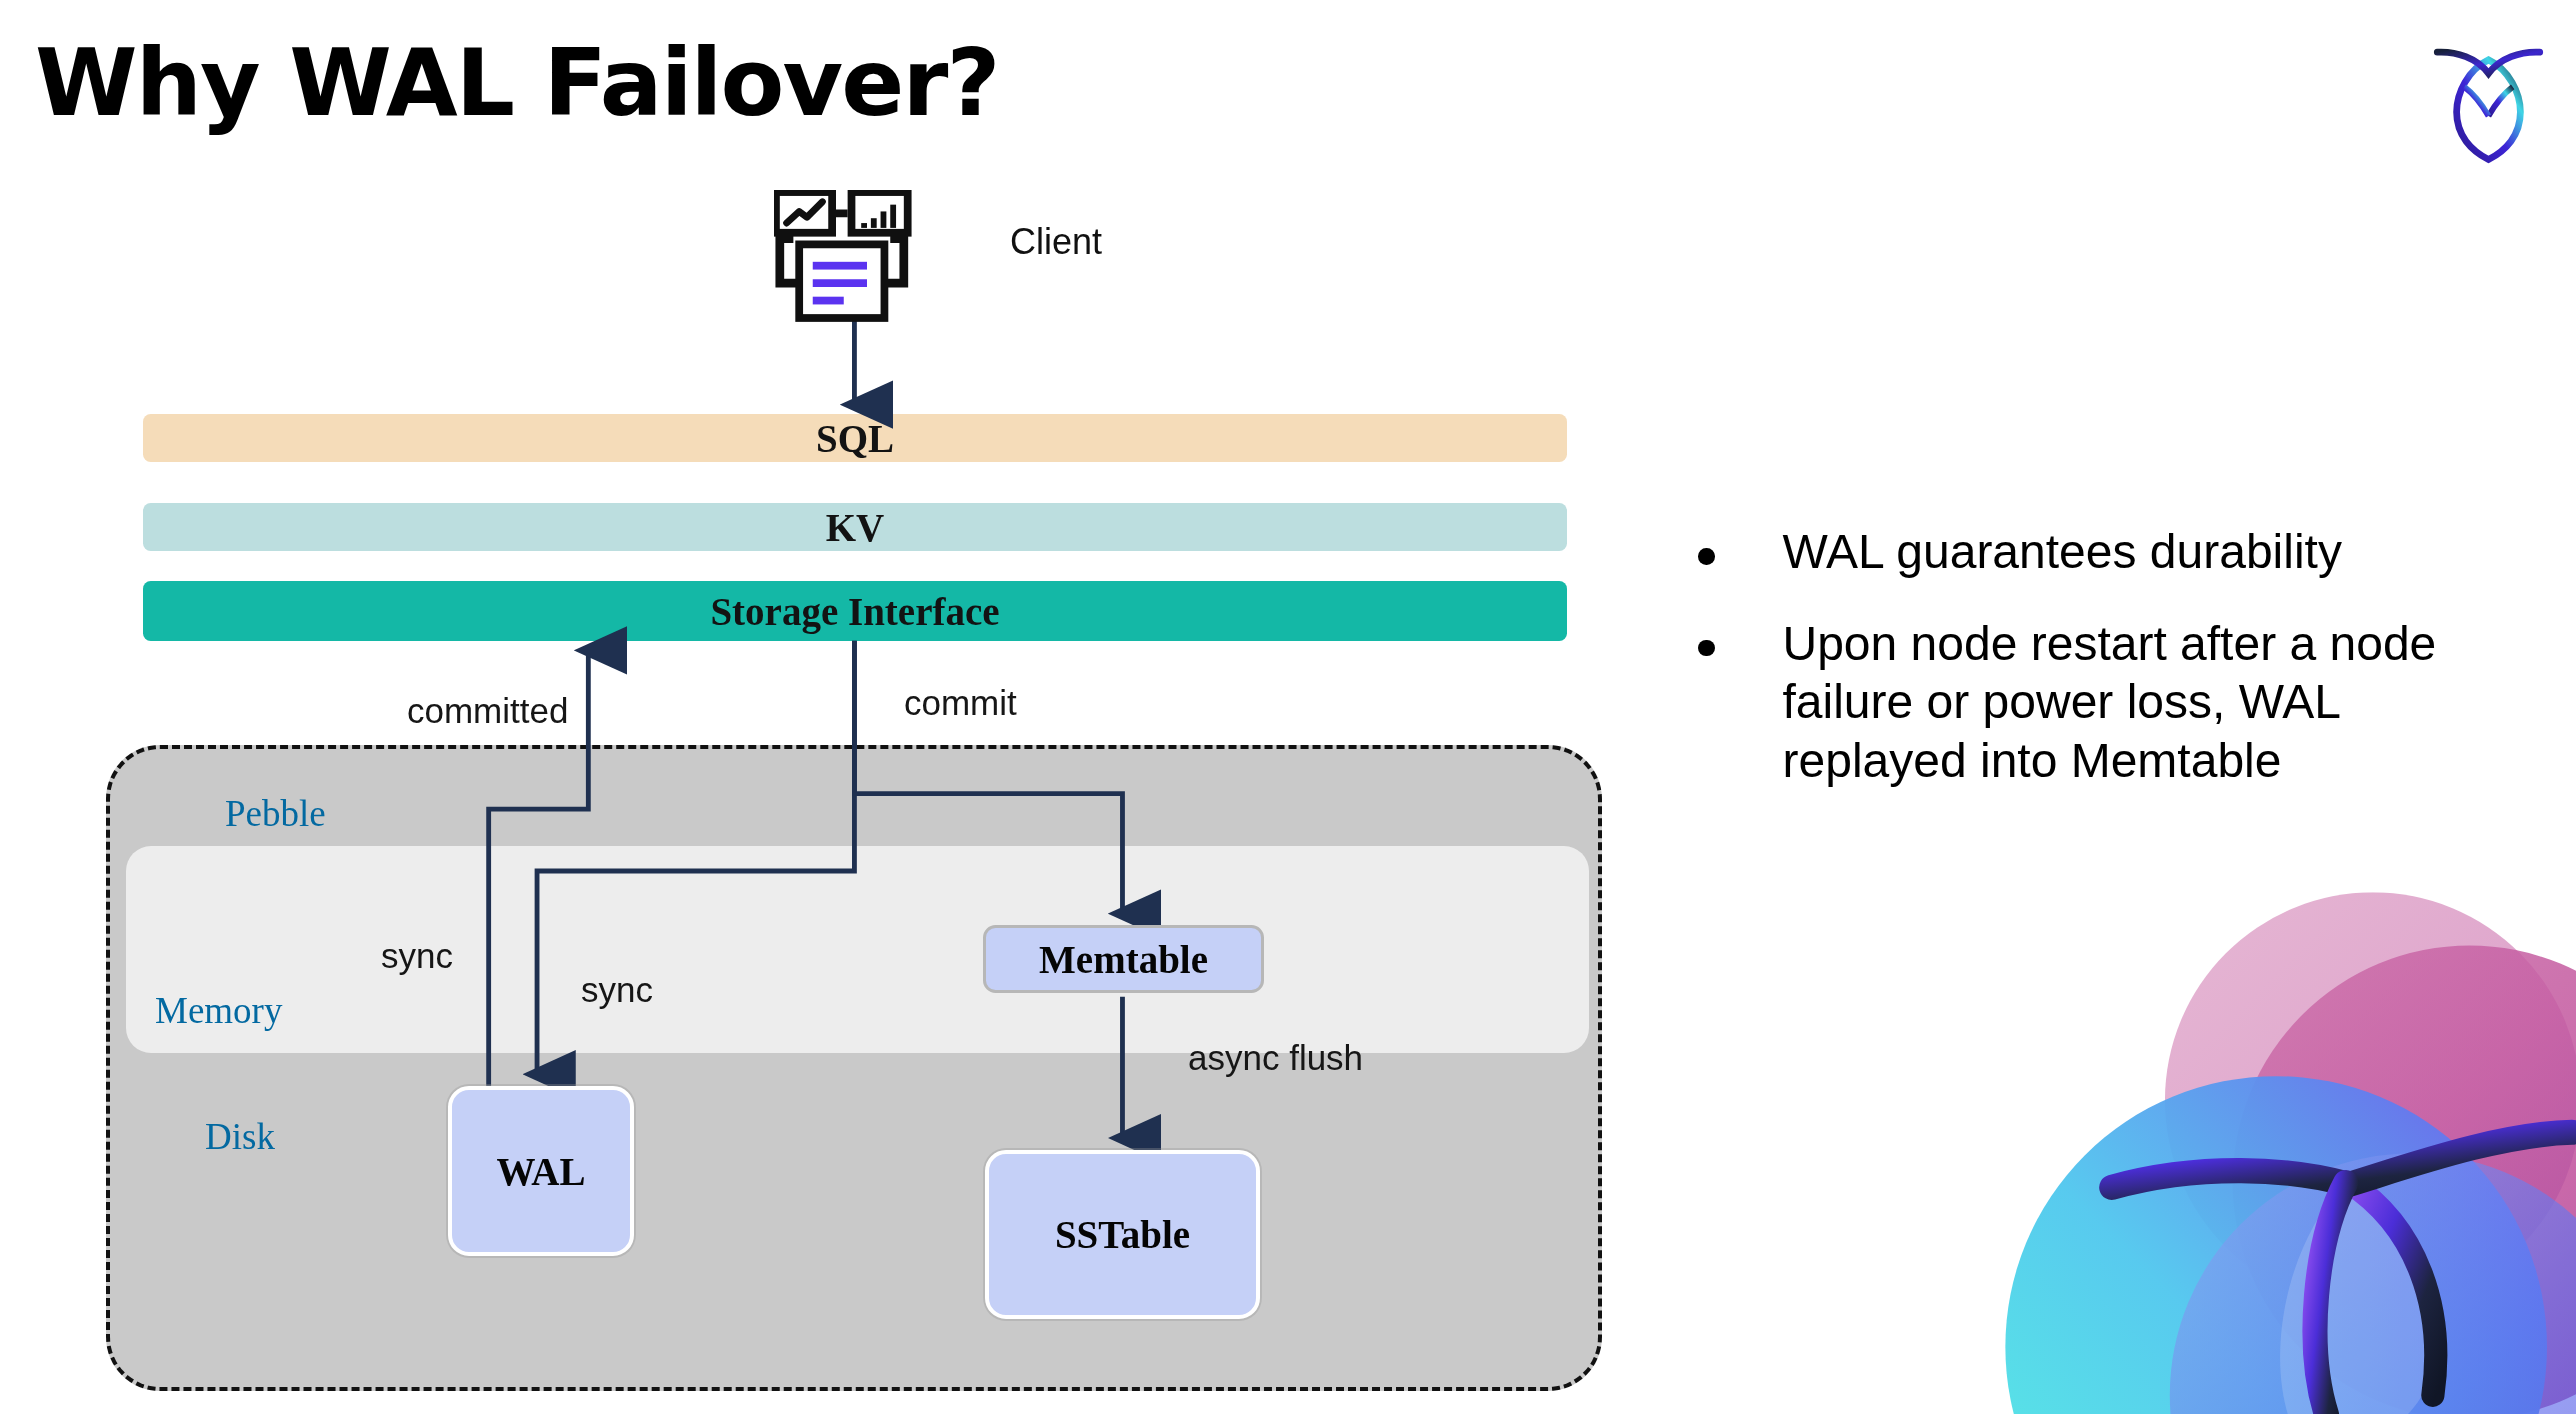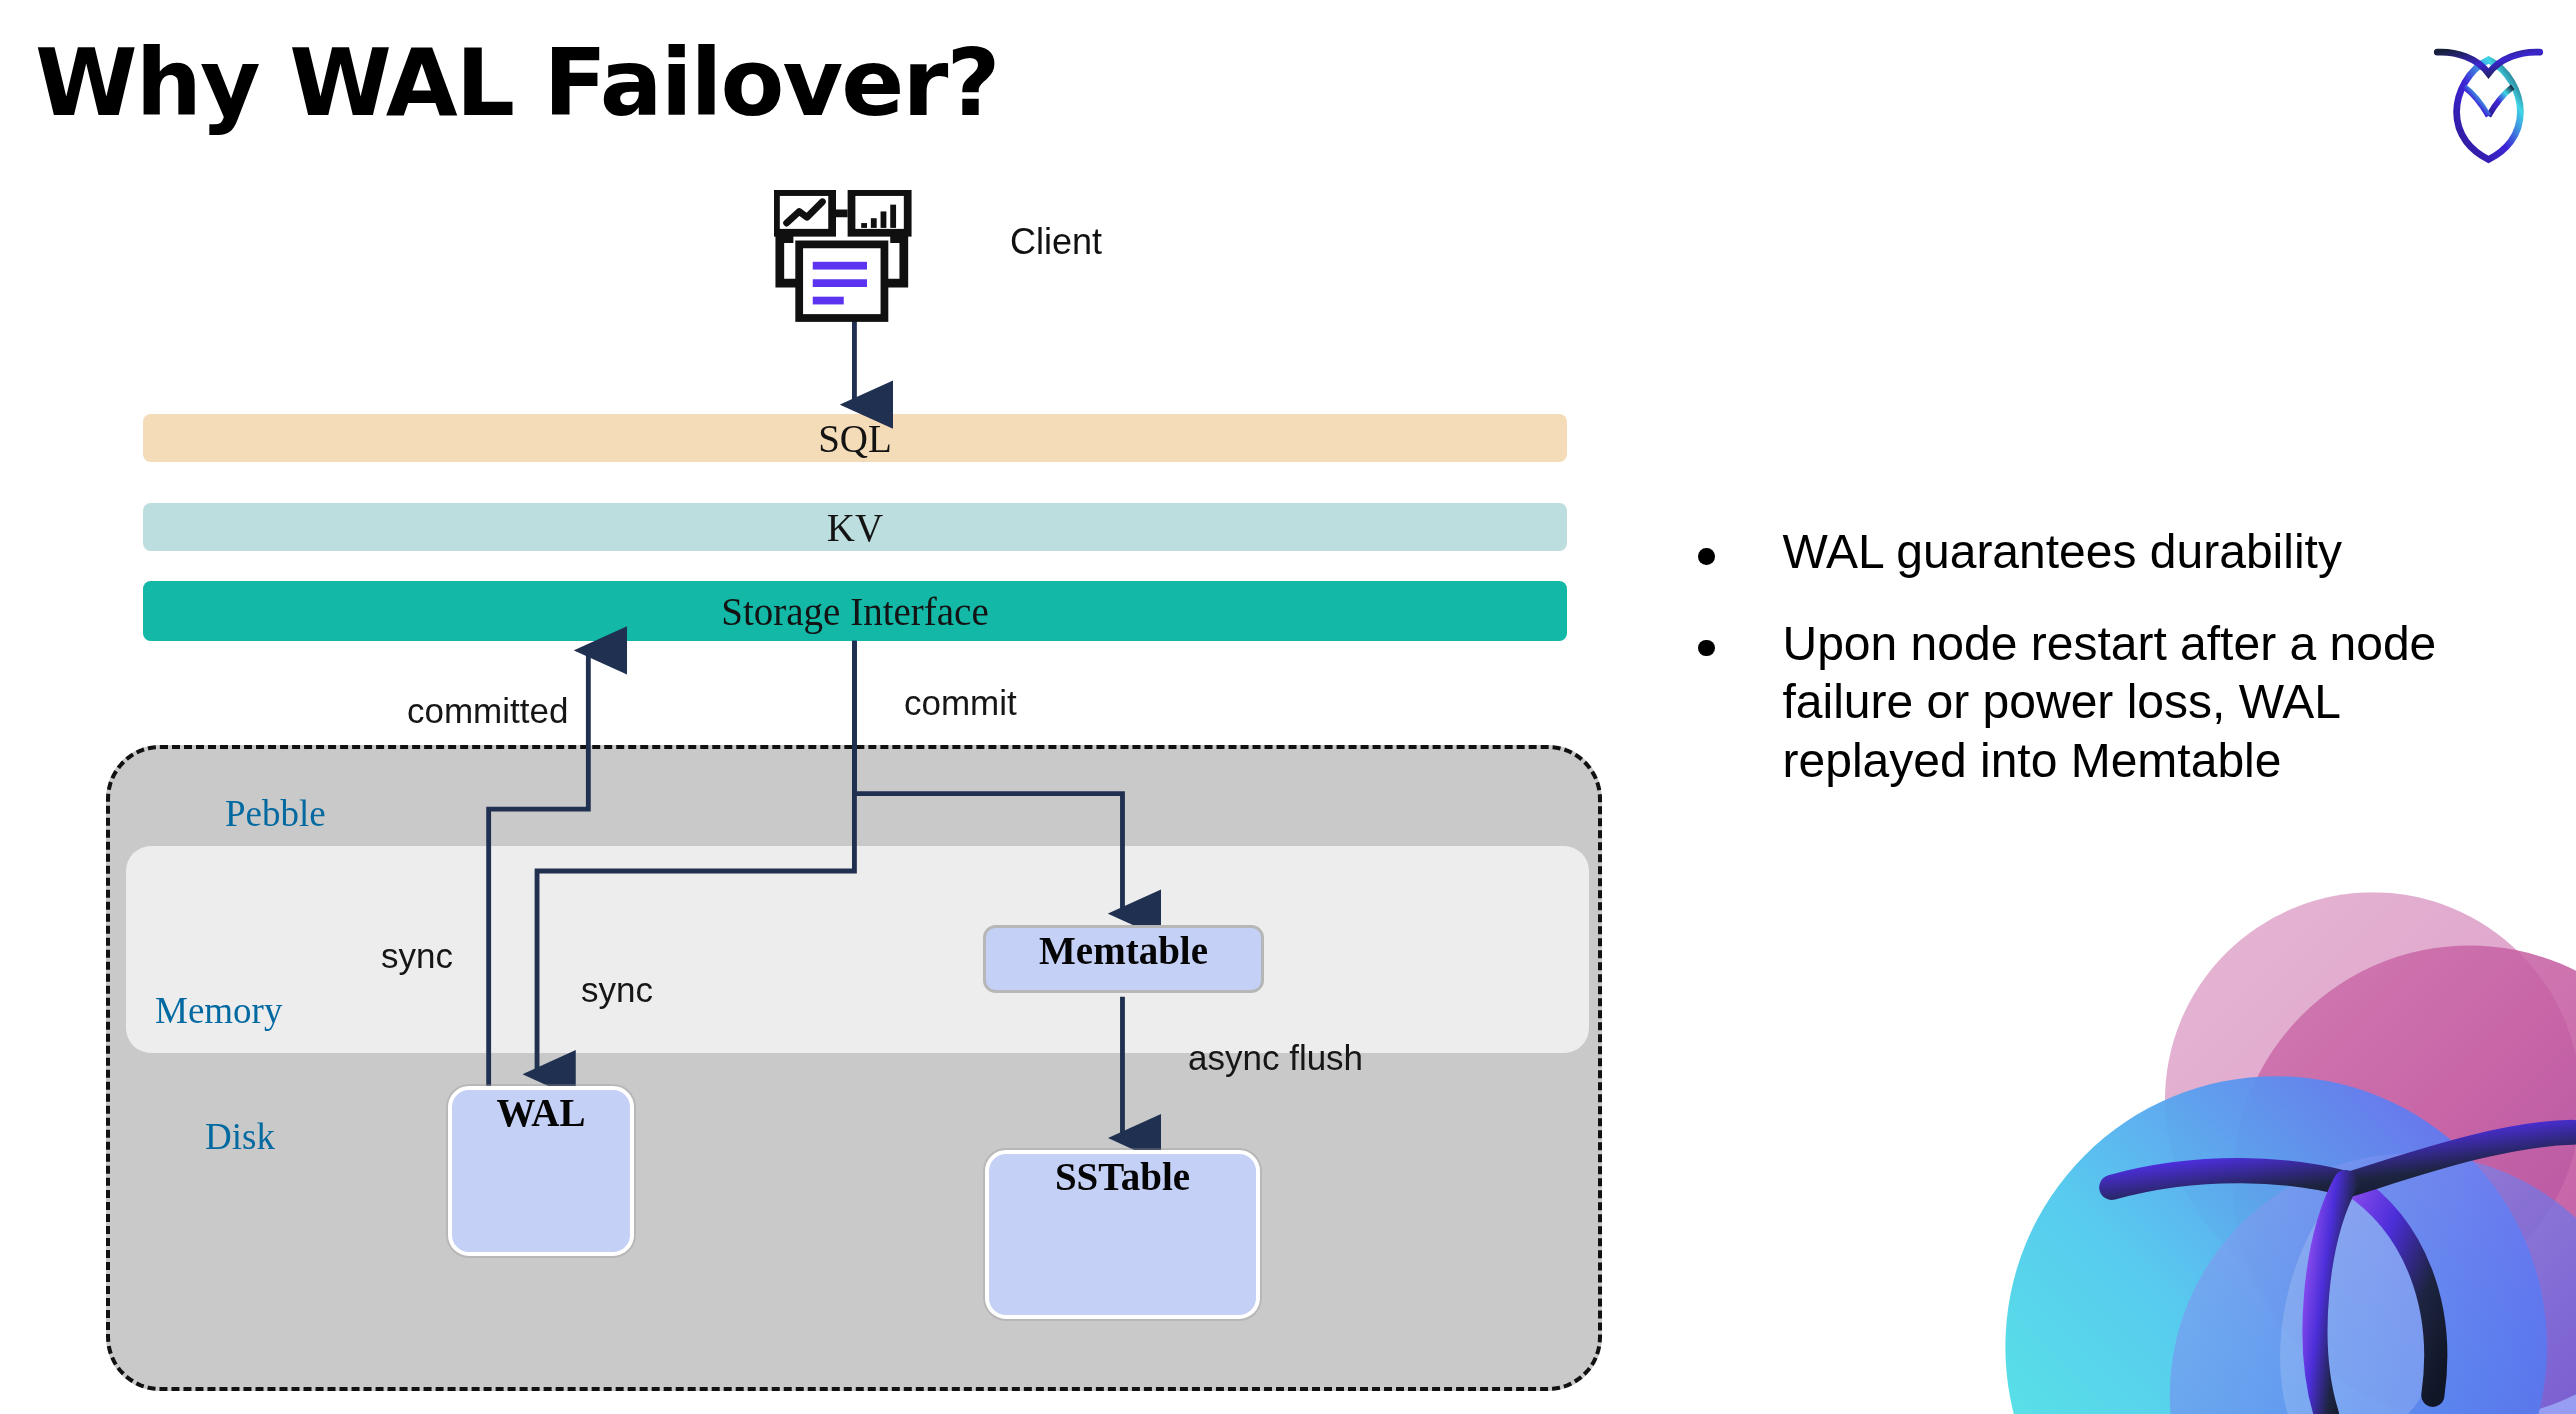--- a/index.html
+++ b/index.html
@@ -90,20 +90,21 @@
     position: absolute;
     left: 143px;
     width: 1424px;
     border-radius: 7.7px;
     display: flex;
     align-items: center;
     justify-content: center;
     font-family: "Liberation Serif", serif;
     font-size: 39px;
     color: #131313;
+    font-weight: bold;
   }
   #bar-sql      { top: 414px; height: 48px; background: #f5dcb9; }
   #bar-kv       { top: 503px; height: 48px; background: #bcdedf; }
   #bar-storage  { top: 581px; height: 60px; background: #14b8a6; }
 
   
   #pebble-box {
     position: absolute;
     left: 106px;
     top: 745px;
@@ -133,20 +134,21 @@
   }
   #label-pebble { left: 225px; top: 792px; }
   #label-memory { left: 155px; top: 989px; }
   #label-disk   { left: 205px; top: 1103px; margin-top: 12px; }
 
   
   .node {
     position: absolute;
     background: #c5d0f7;
     display: flex;
+    align-items: center;
     justify-content: center;
     font-family: "Liberation Serif", serif;
     font-weight: 700;
     font-size: 39px;
     color: #050505;
     box-sizing: border-box;
   }
   #node-memtable {
     left: 983px; top: 925px;
     width: 281px; height: 68px;

